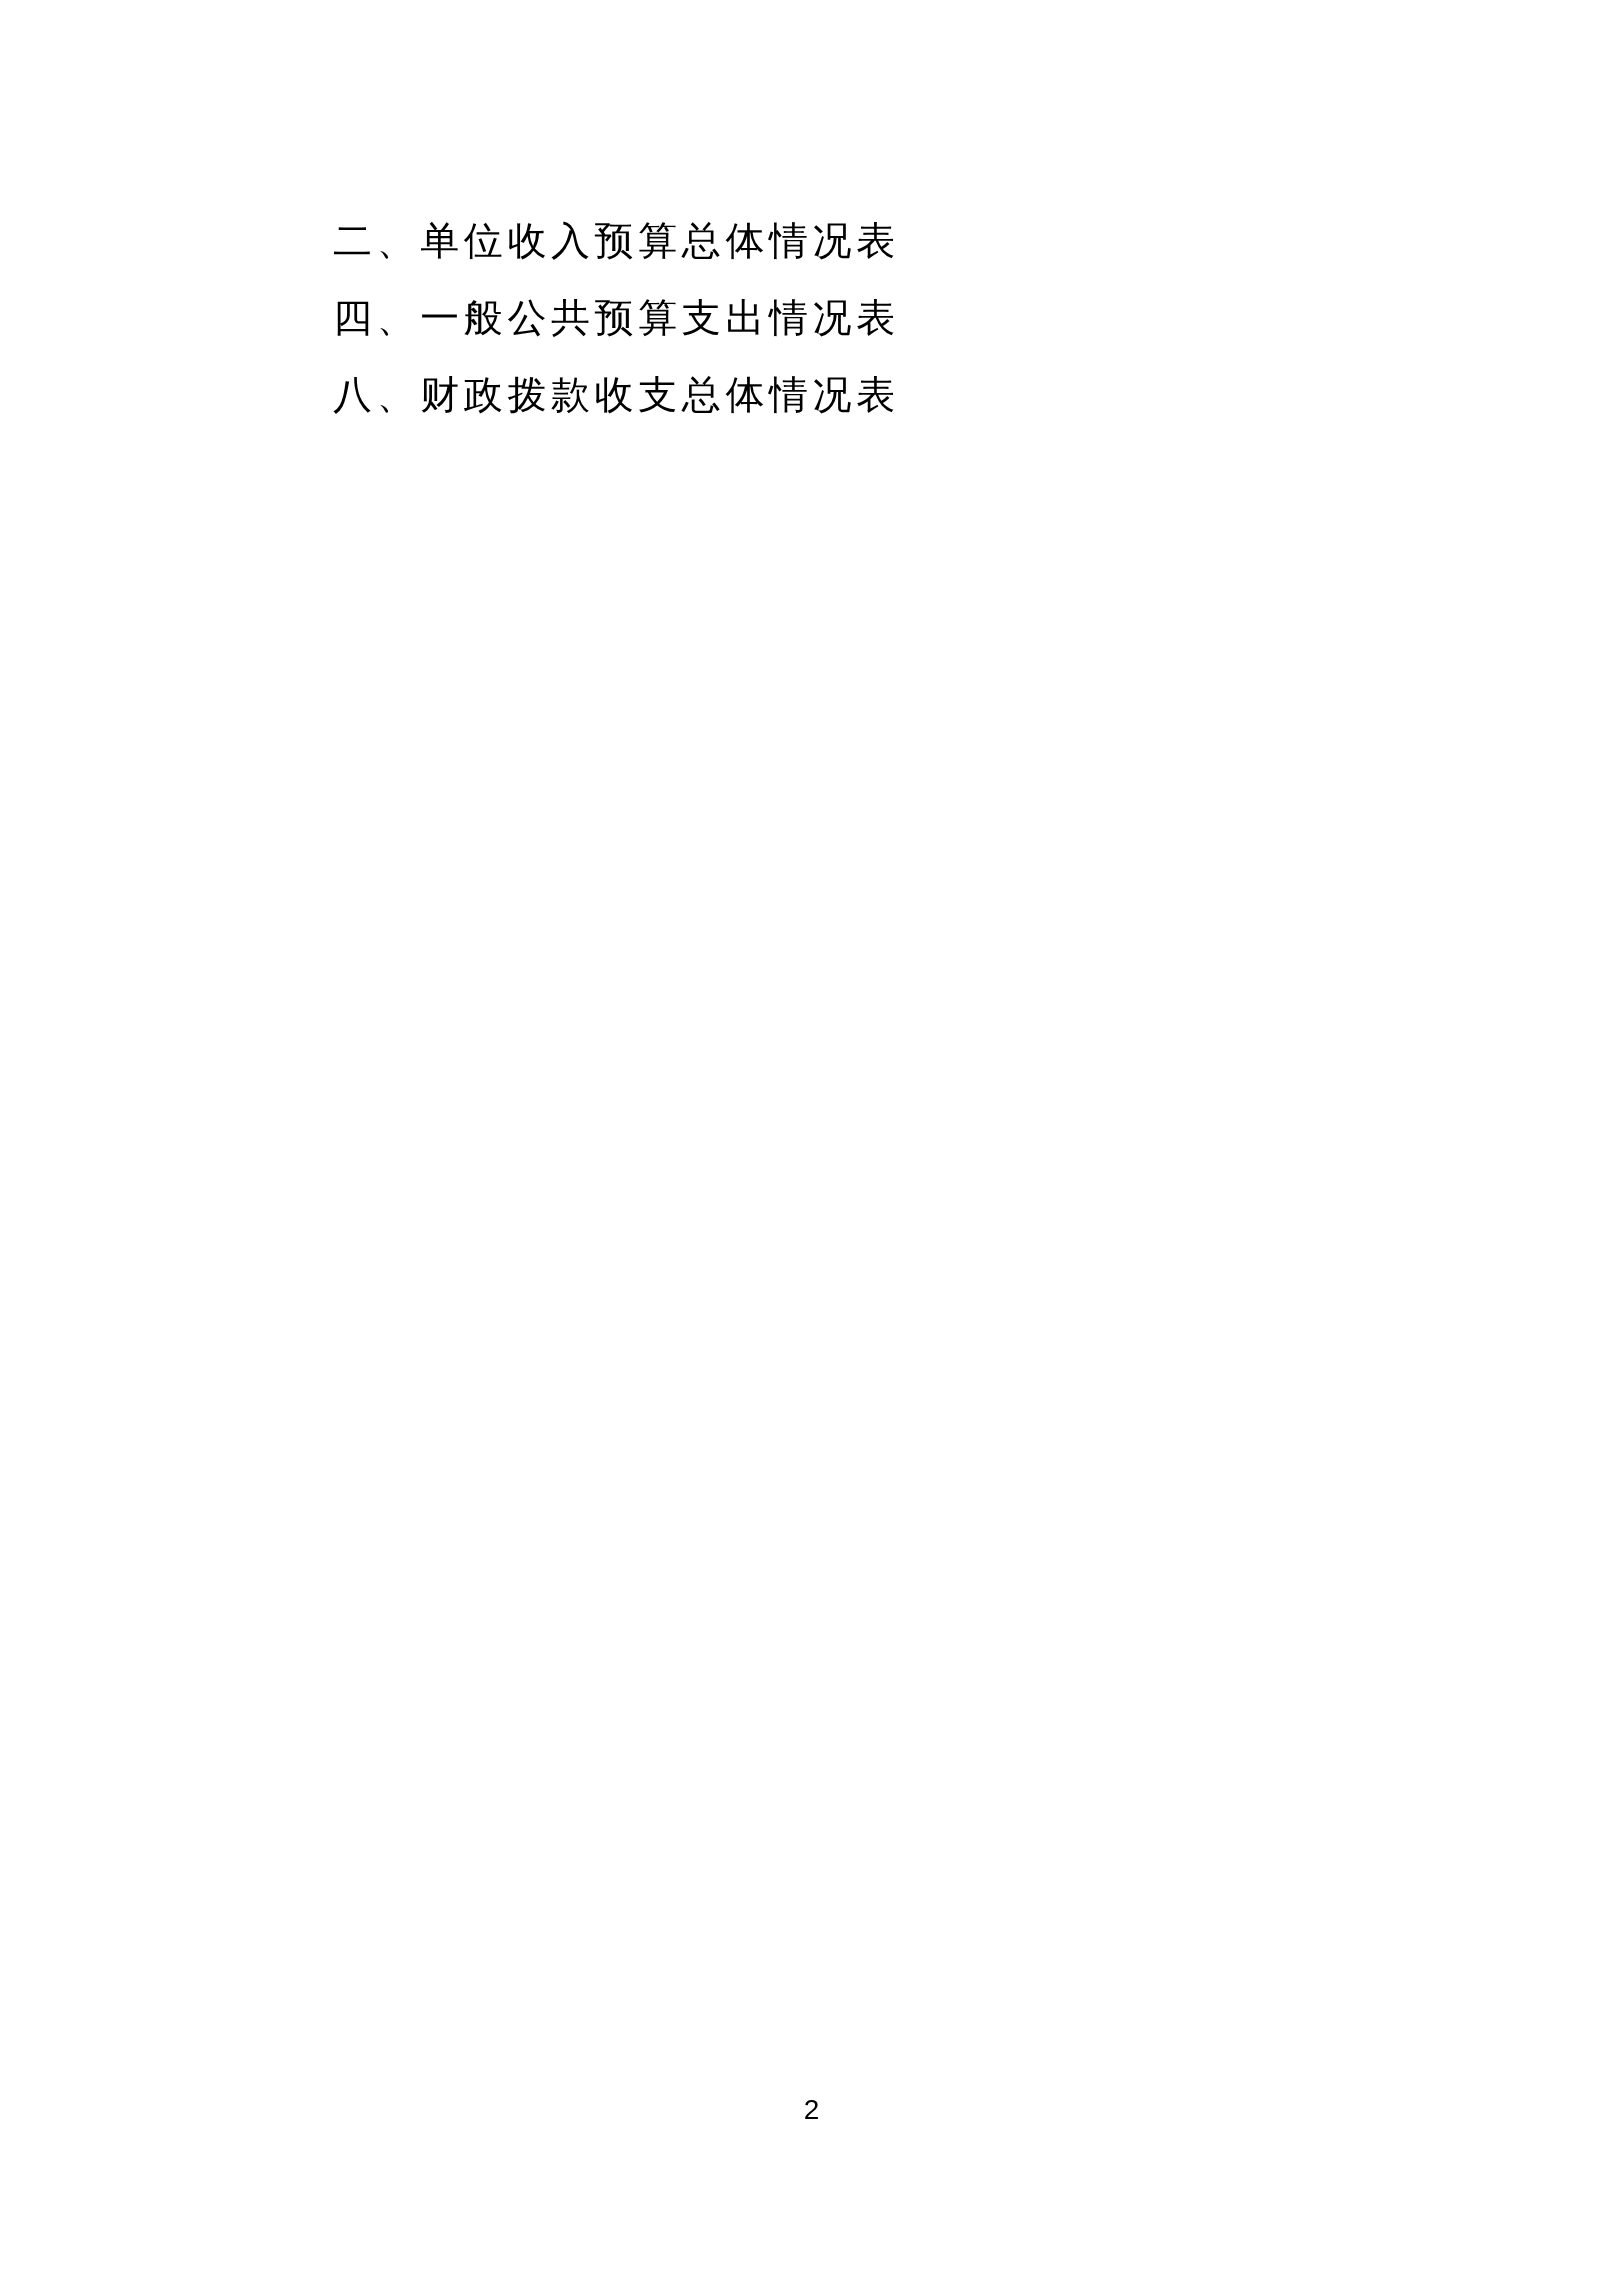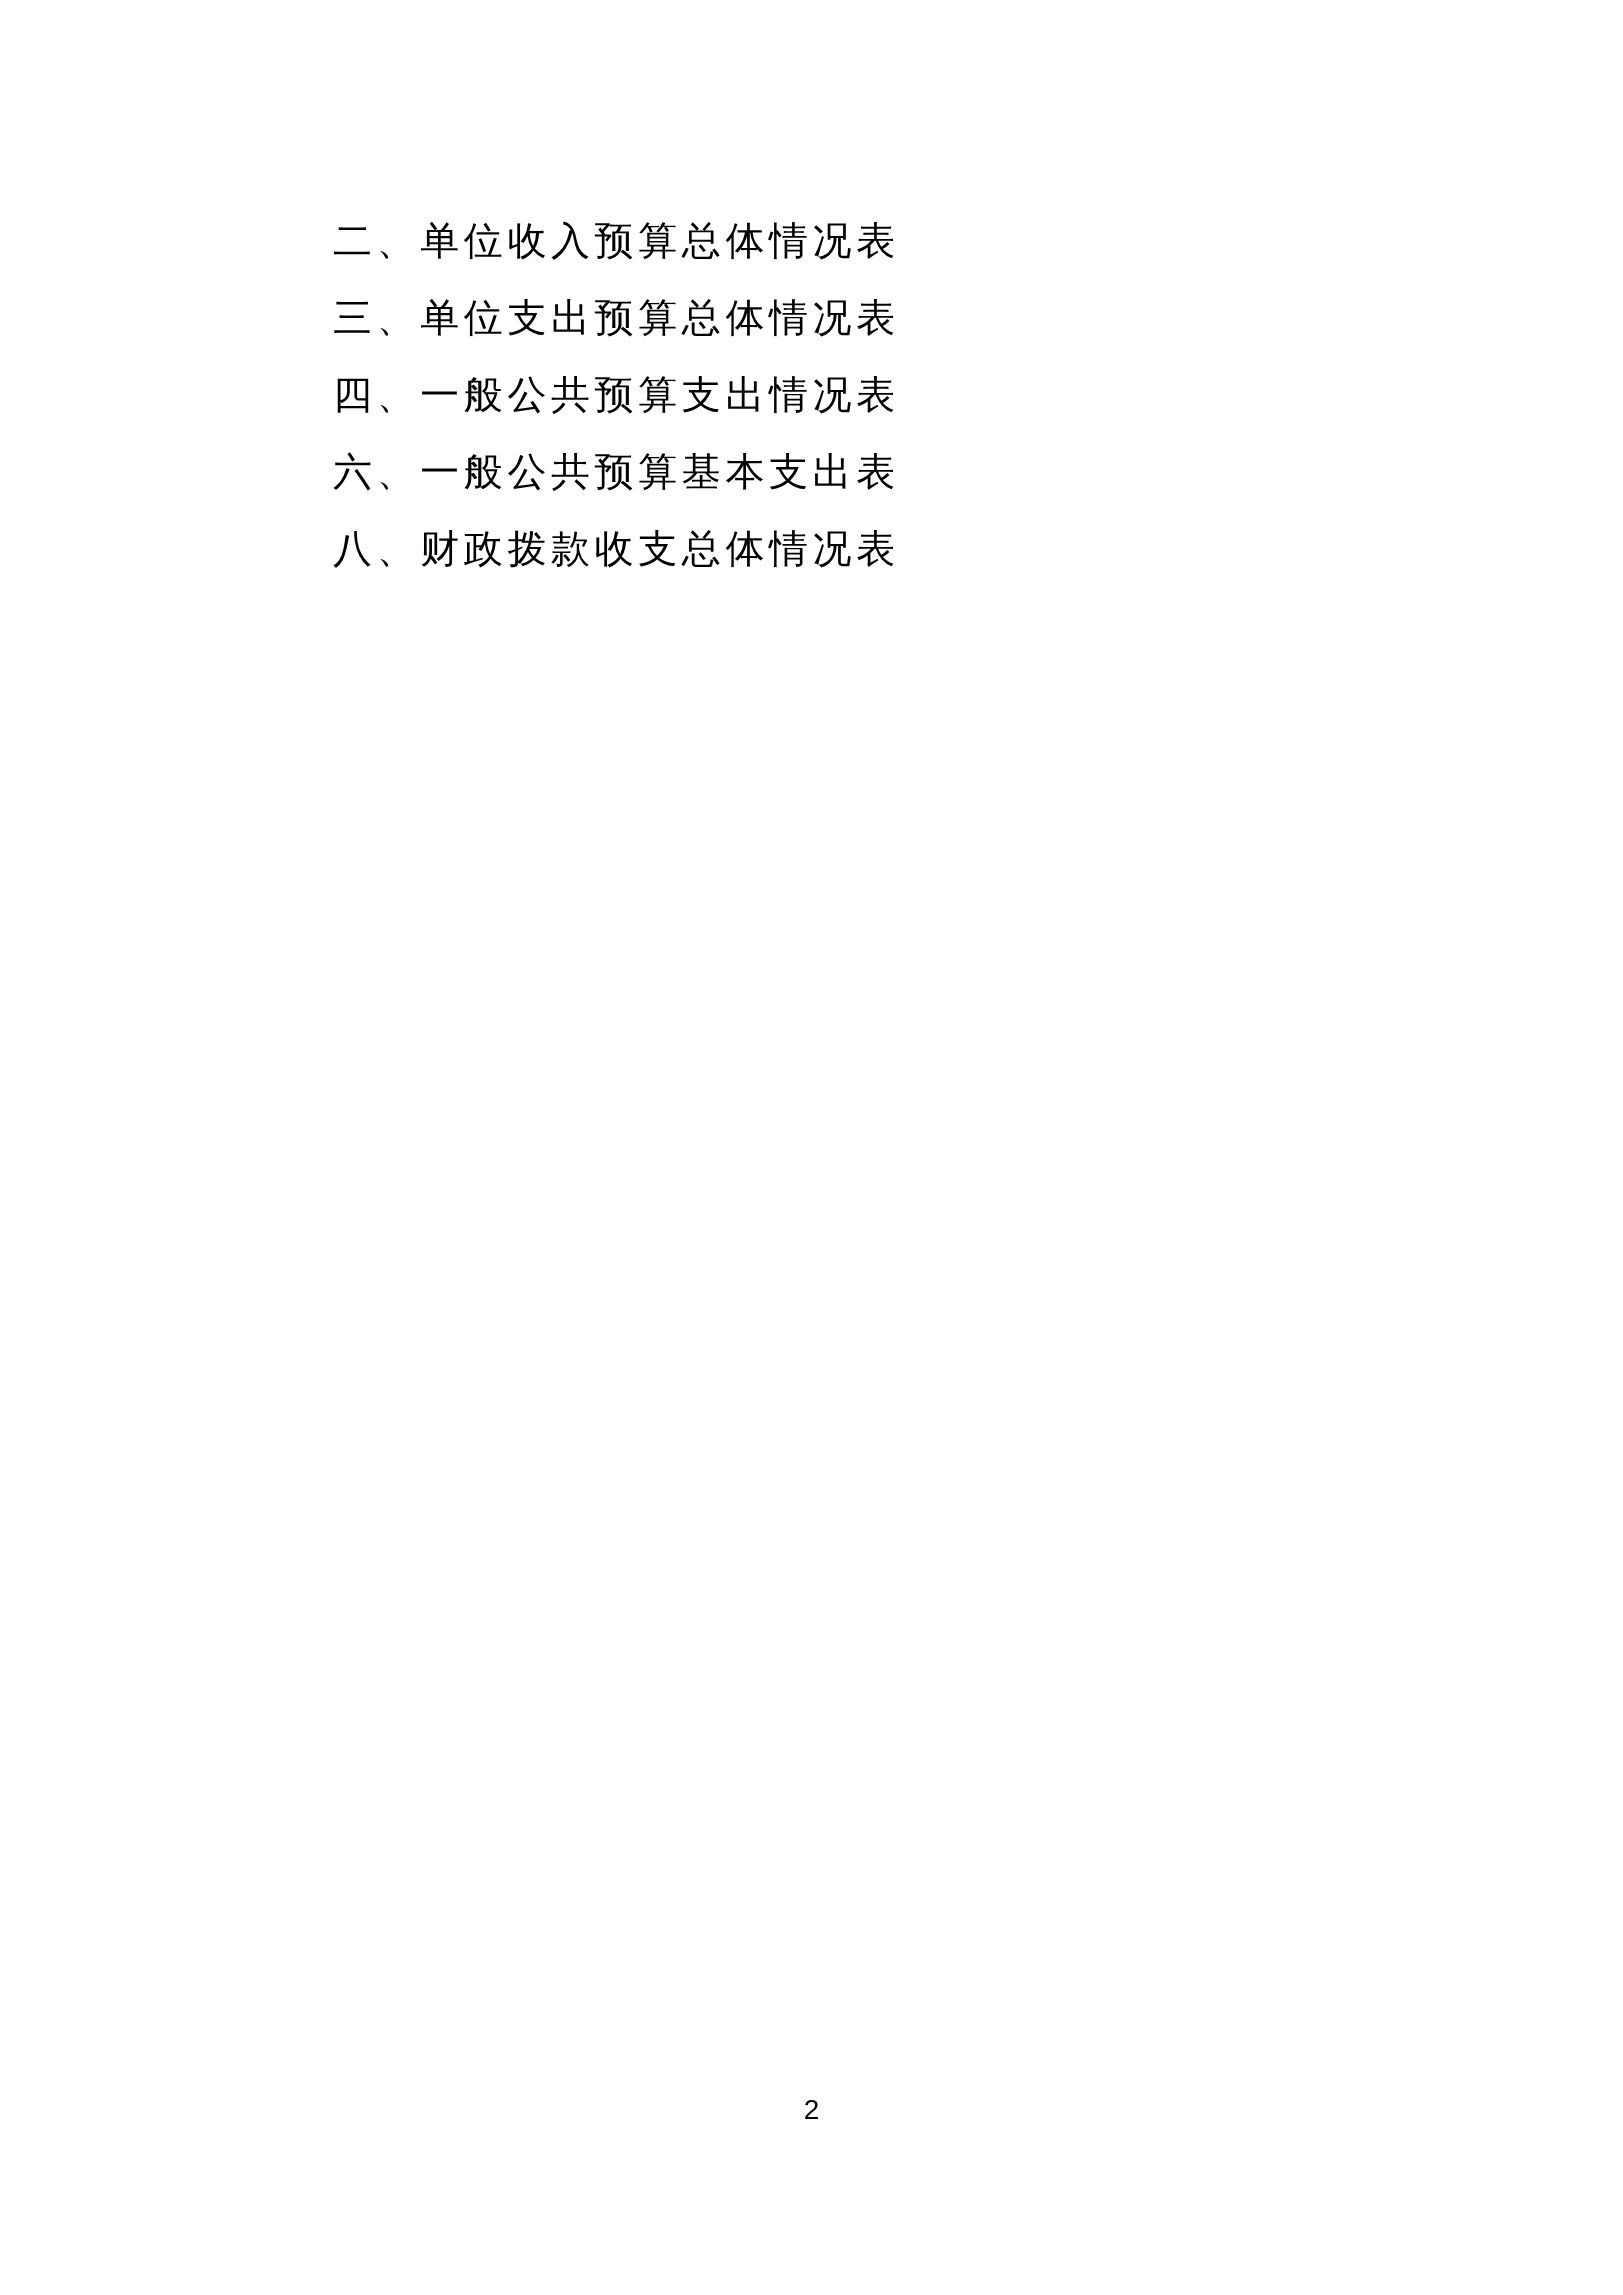--- a/index.html
+++ b/index.html
@@ -39,21 +39,19 @@
     line-height: 33px;
     color: #000000;
   }
 </style>
 </head>
 <body>
 
 <div class="page">
   <div class="toc-list">
     <div class="toc-item">二、单位收入预算总体情况表</div>
-    <div class="toc-item">三、单位支出预算总体情况表</div>
     <div class="toc-item">四、一般公共预算支出情况表</div>
-    <div class="toc-item">六、一般公共预算基本支出表</div>
     <div class="toc-item">八、财政拨款收支总体情况表</div>
   </div>
 
   <div class="page-number">2</div>
 </div>
 
 
 </body></html>

